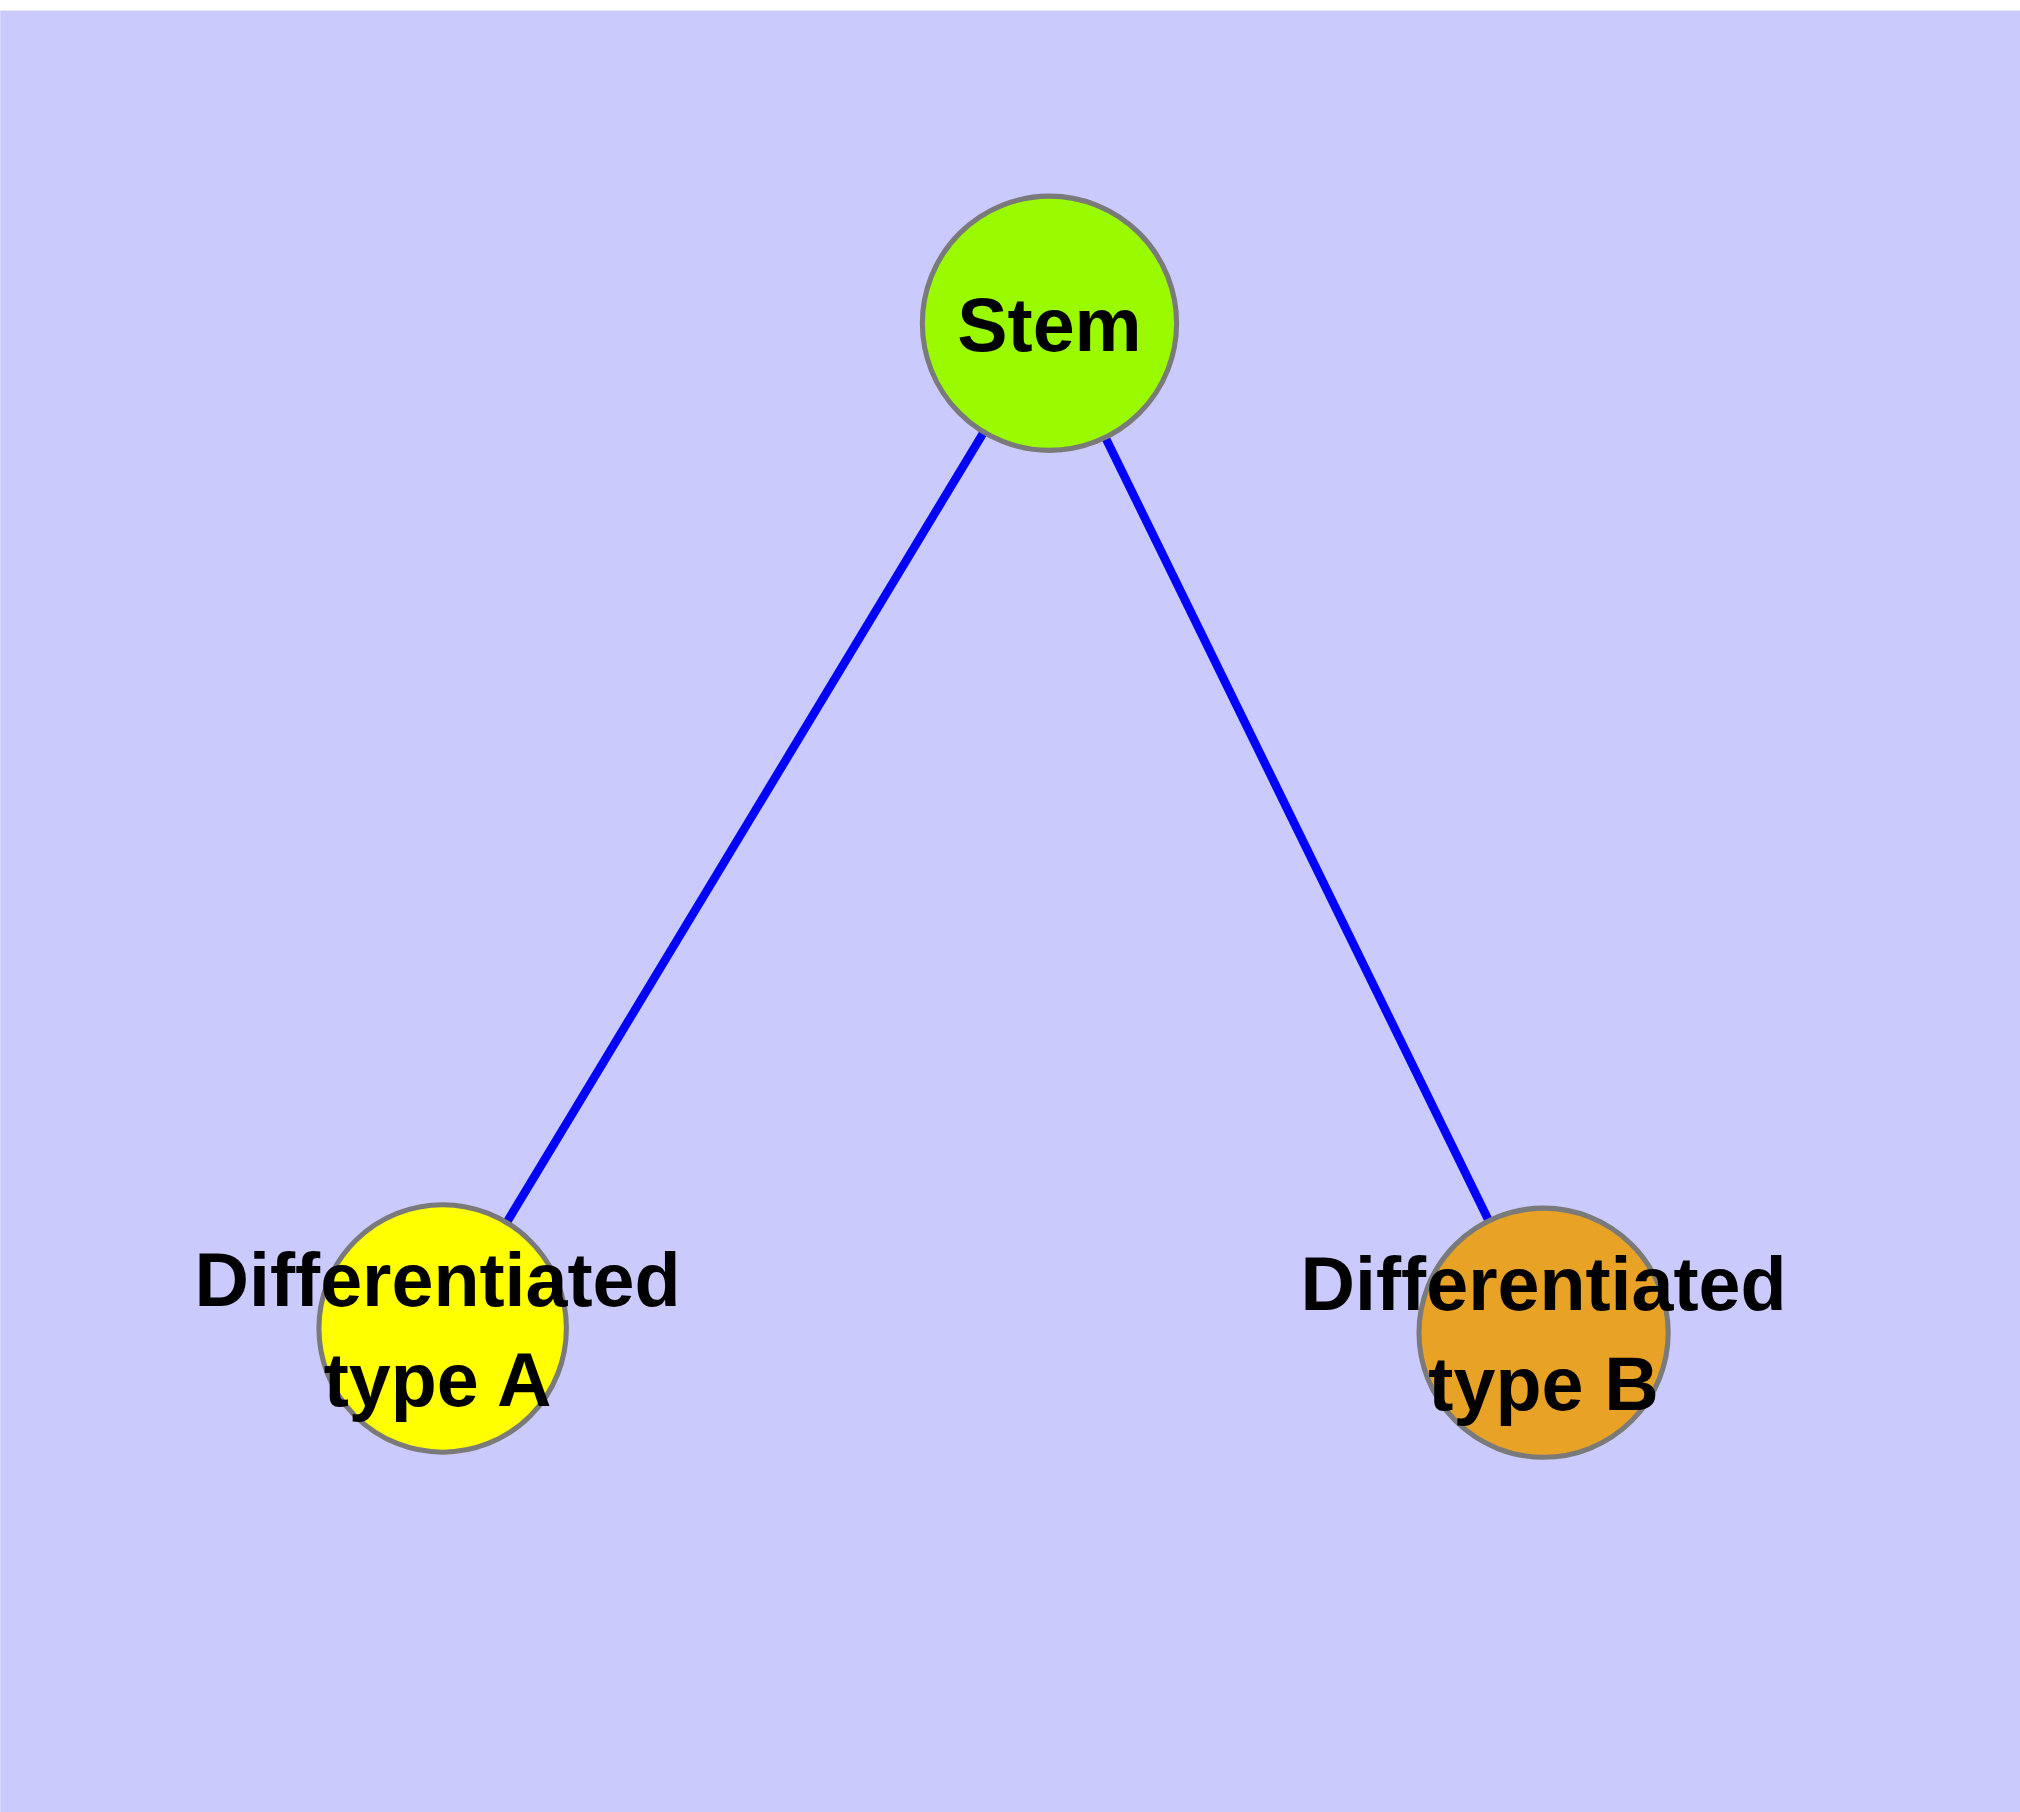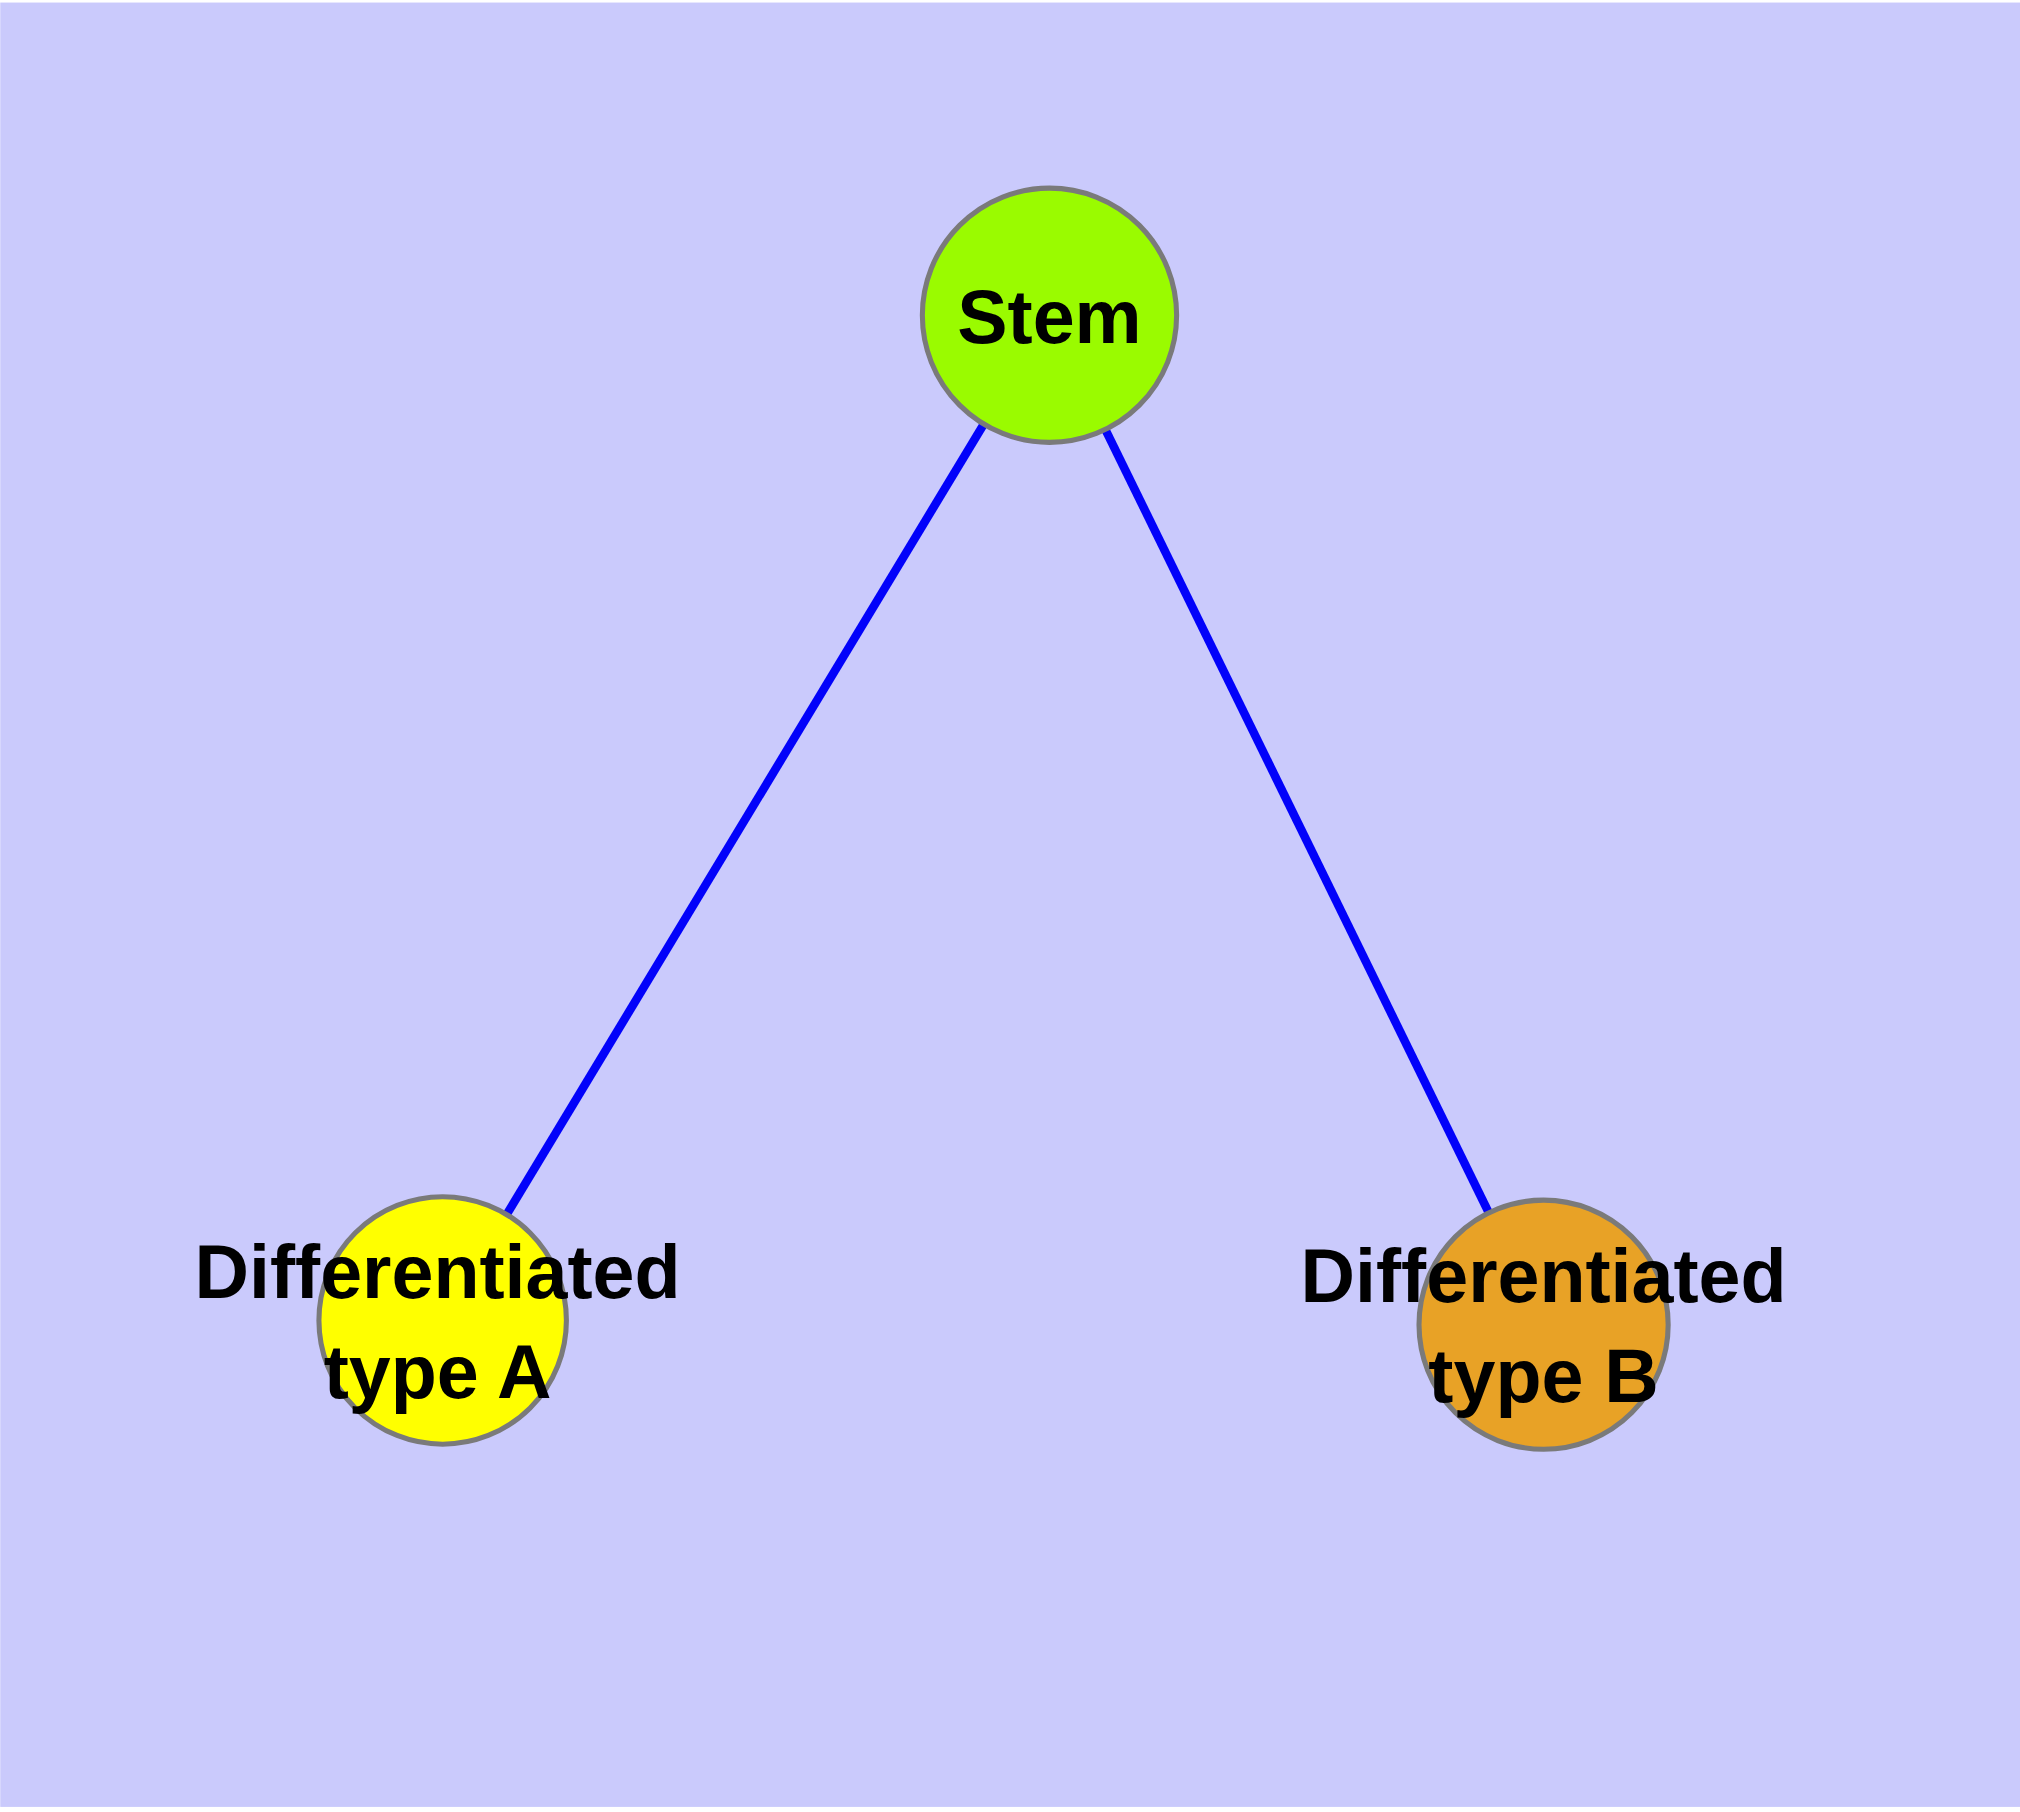--- a/index.html
+++ b/index.html
@@ -6,21 +6,21 @@
     margin: 0;
     padding: 0;
     width: 2021px;
     height: 1812px;
     background: #ffffff;
     overflow: hidden;
   }
   .graph-wrap {
     position: absolute;
     left: 0;
-    top: 0;
+    top: 8px;
     width: 2021px;
     height: 1629px;
   }
   svg {
     display: block;
     width: 2021px;
     height: 1812px;
   }
   .edge {
     stroke-width: 10px;

